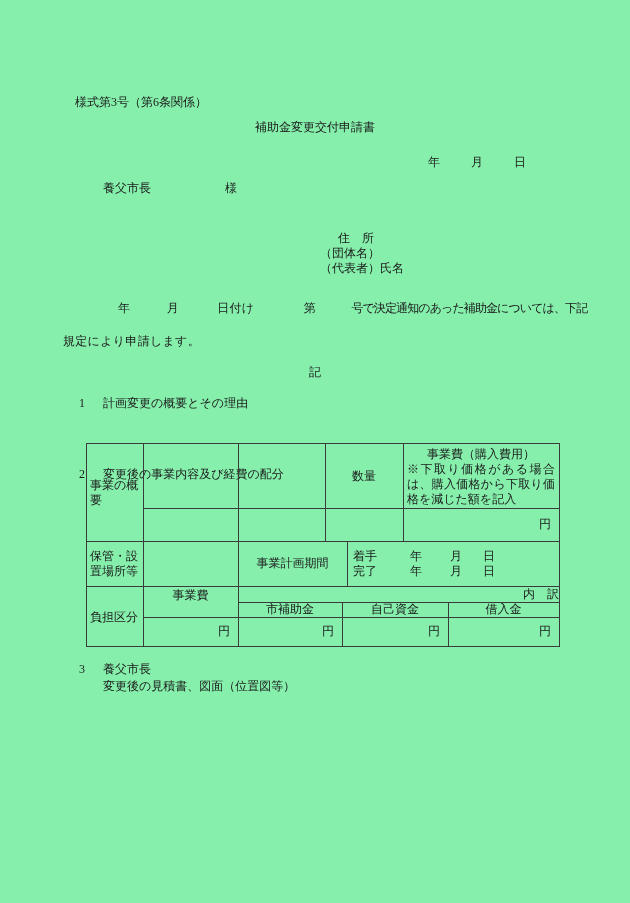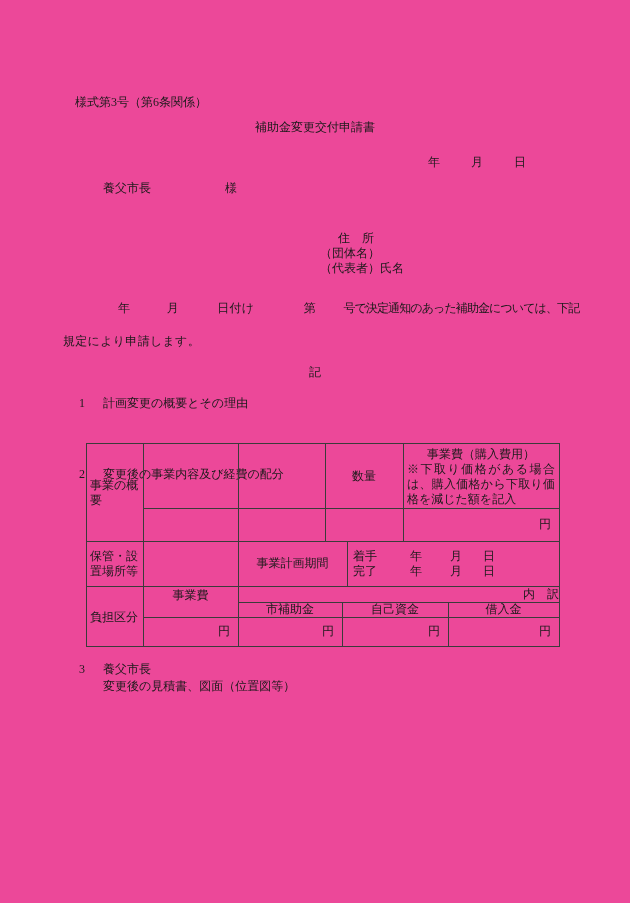--- a/index.html
+++ b/index.html
@@ -1,17 +1,17 @@
 <!DOCTYPE html>
 <html><head>
 <meta charset="utf-8">
 <style>
   html,body{margin:0;padding:0;background:#fff;}
   .page{
-    position:relative;width:630px;height:903px;background:#ec4899;
+    position:relative;width:630px;height:903px;background:#86efac;
     font-family:"Liberation Serif","DejaVu Serif",serif;
     font-size:12px;color:#1a1a1a;overflow:hidden;
   }
   .abs{position:absolute;line-height:13px;white-space:nowrap;}
   .center{left:0;right:0;text-align:center;}
 
   
   .flexrow{display:flex;align-items:flex-start;}
 
   
@@ -52,21 +52,21 @@
 
   <div class="abs" style="left:338px;top:232px;">住　所</div>
   <div class="abs" style="left:320px;top:247px;">（団体名）</div>
   <div class="abs" style="left:320px;top:262px;">（代表者）氏名</div>
 
   <div class="para-line" style="top:302px;">
     <span style="margin-left:55px;">年</span>
     <span style="margin-left:33px;">月</span>
     <span style="margin-left:35px;">日付け</span>
     <span style="margin-left:46px;">第</span>
-    <span style="margin-left:24px;" class="tail">号で決定通知のあった補助金については、下記</span>
+    <span style="margin-left:32px;" class="tail">号で決定通知のあった補助金については、下記</span>
   </div>
   <div class="para-line" style="top:335px;">規定により申請します。</div>
 
   <div class="abs center" style="top:366px;">記</div>
 
   <div class="abs" style="left:79px;top:397px;">
     <span>1</span>
     <span style="margin-left:15px;">計画変更の概要とその理由</span>
   </div>
   <div class="abs" style="left:79px;top:428px;margin-top:40px;">

